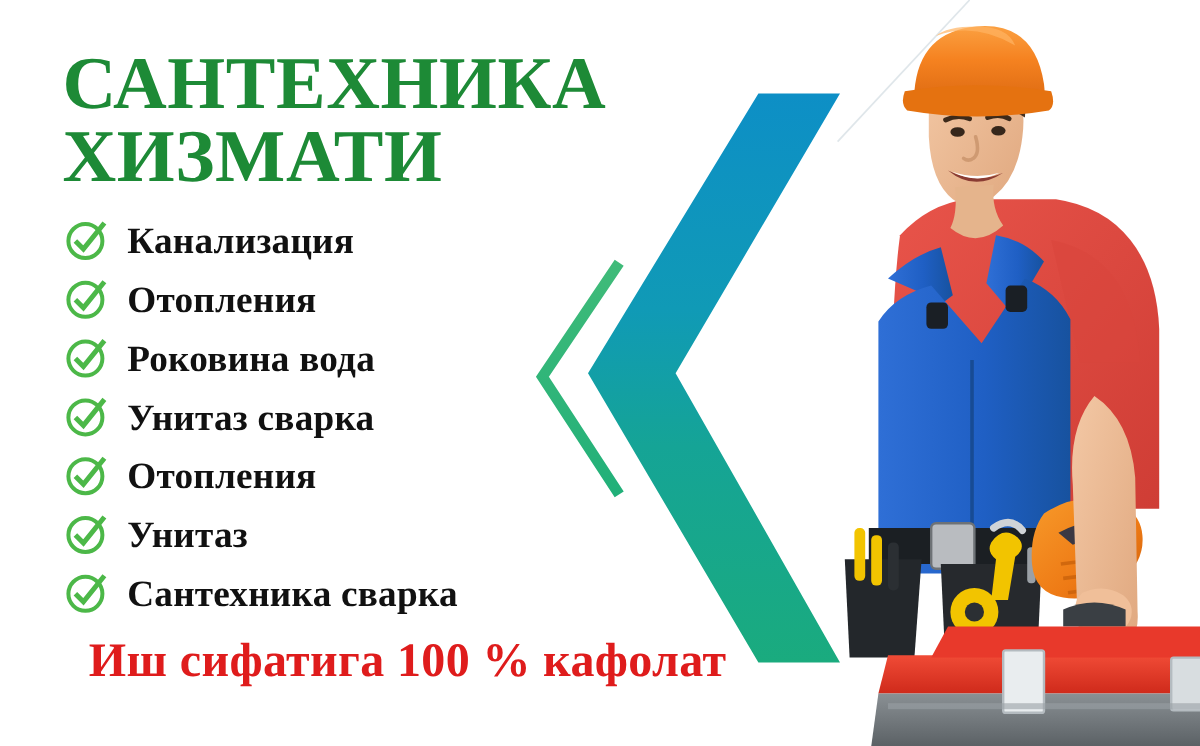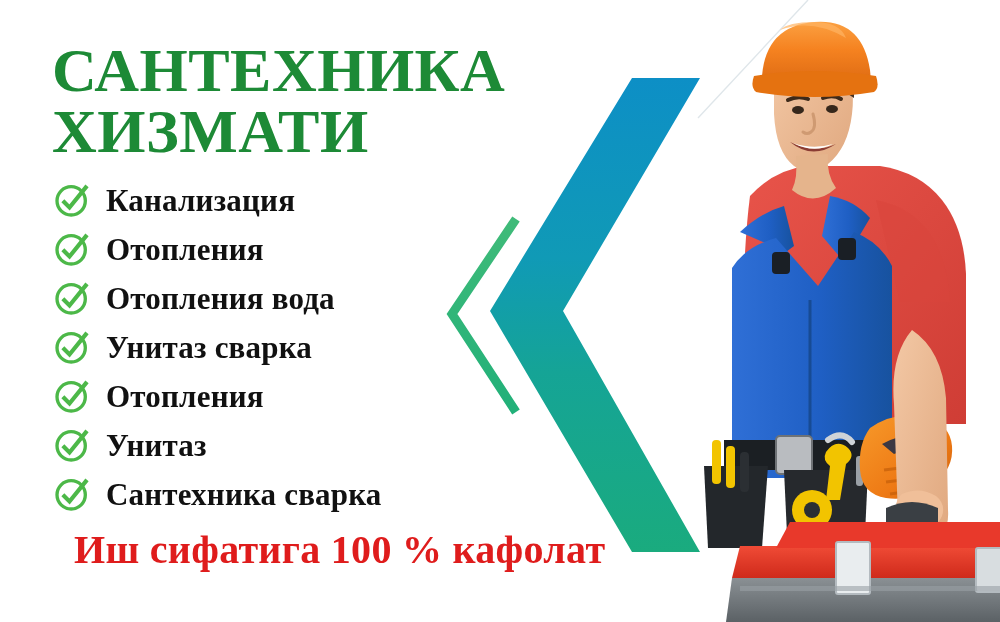--- a/index.html
+++ b/index.html
@@ -141,21 +141,21 @@
           <path d="M 13 25 L 21 33 L 42 7" fill="none" stroke="#4cb848" stroke-width="5" stroke-linecap="butt" stroke-linejoin="miter"></path>
         </svg>
         <span class="service-label">Отопления</span>
       </li>
 
       <li class="service-item">
         <svg class="check-icon" viewBox="0 0 48 48">
           <circle cx="23" cy="25" r="17" fill="none" stroke="#4cb848" stroke-width="4"></circle>
           <path d="M 13 25 L 21 33 L 42 7" fill="none" stroke="#4cb848" stroke-width="5" stroke-linecap="butt" stroke-linejoin="miter"></path>
         </svg>
-        <span class="service-label">Отопления вода</span>
+        <span class="service-label">Роковина вода</span>
       </li>
 
       <li class="service-item">
         <svg class="check-icon" viewBox="0 0 48 48">
           <circle cx="23" cy="25" r="17" fill="none" stroke="#4cb848" stroke-width="4"></circle>
           <path d="M 13 25 L 21 33 L 42 7" fill="none" stroke="#4cb848" stroke-width="5" stroke-linecap="butt" stroke-linejoin="miter"></path>
         </svg>
         <span class="service-label">Унитаз сварка</span>
       </li>
 

